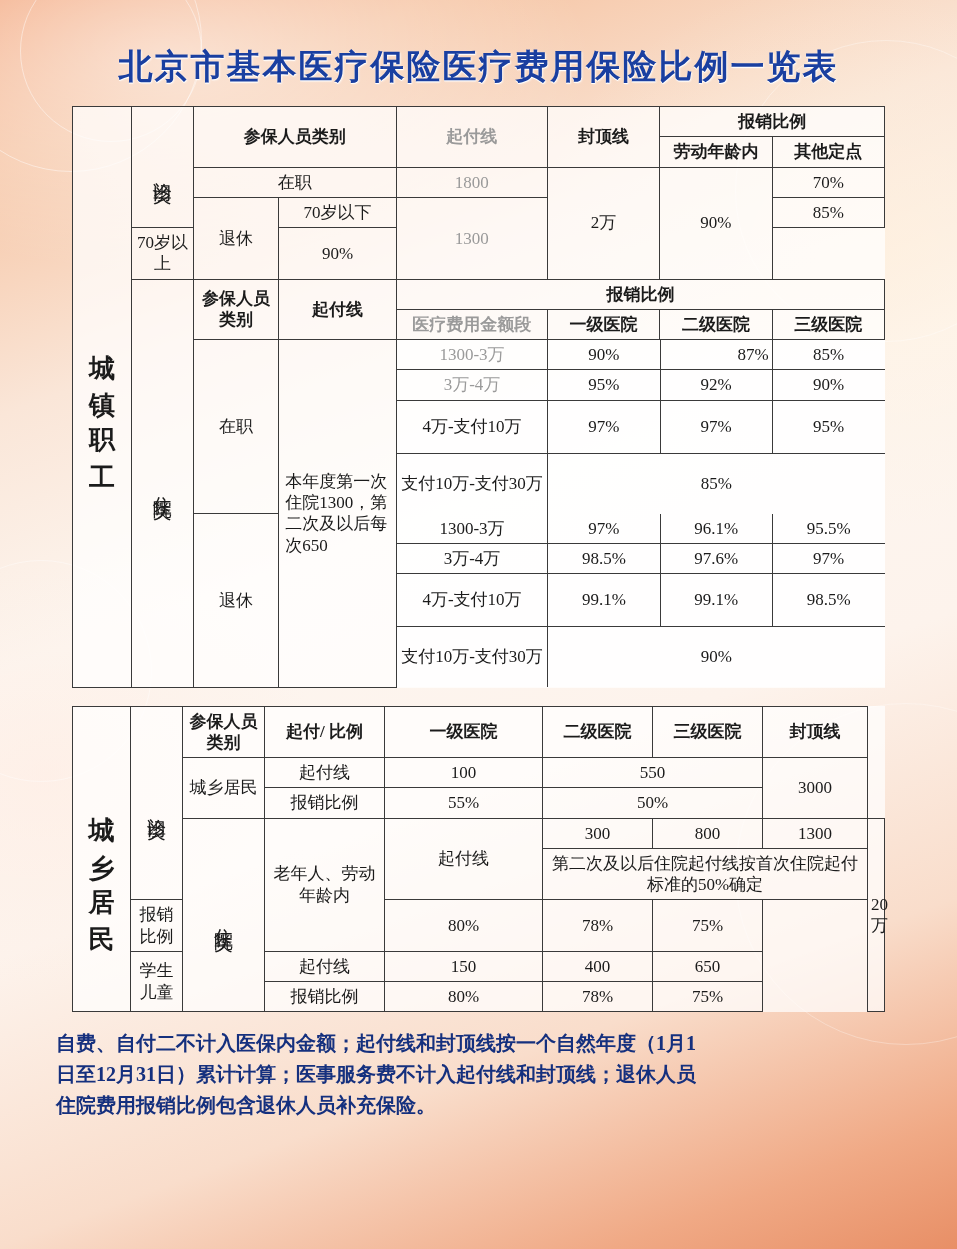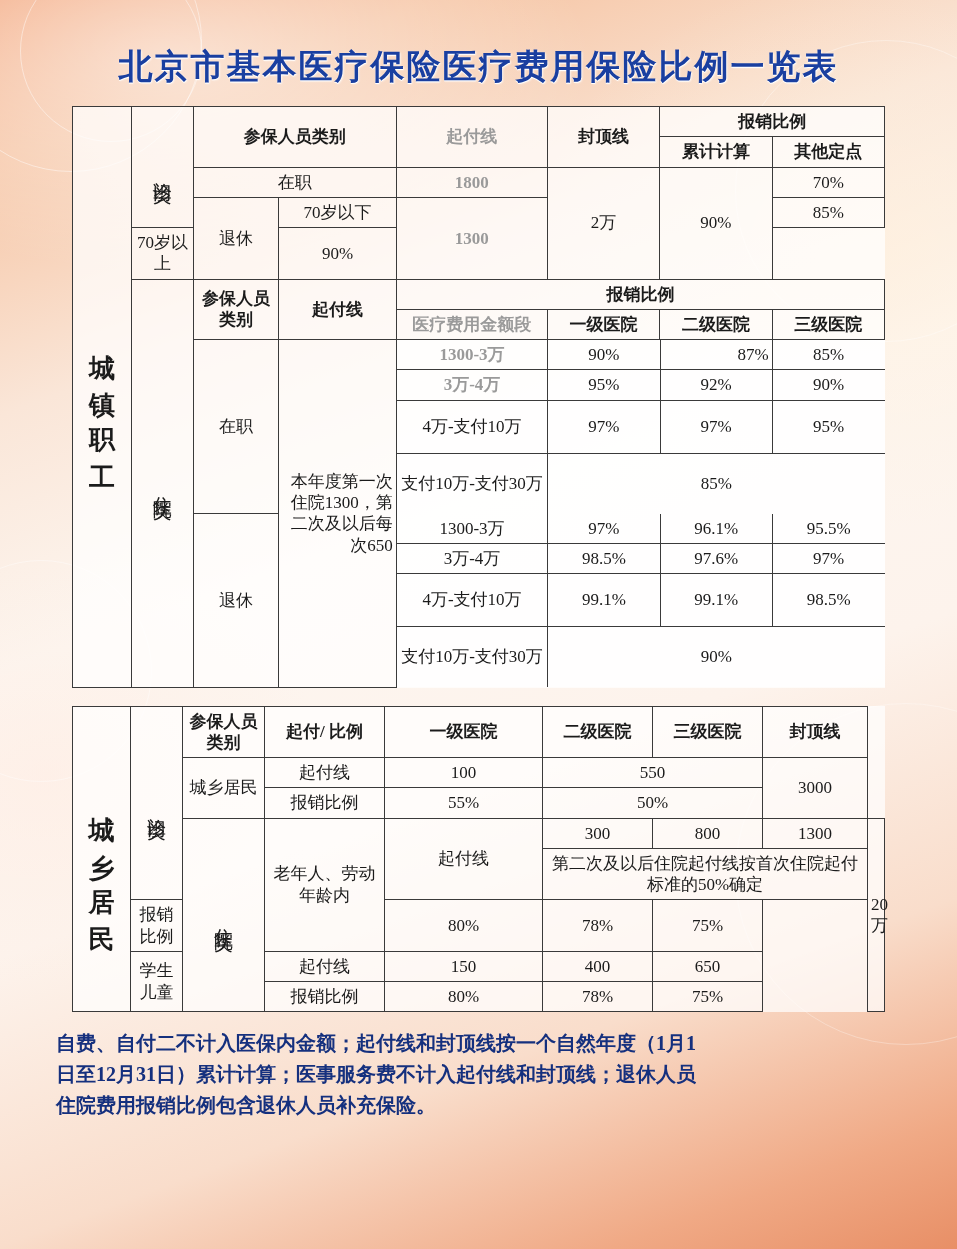--- a/index.html
+++ b/index.html
@@ -53,21 +53,21 @@
   }
   .vside{
     font-size:26px;
     font-weight:bold;
     letter-spacing:4px;
     line-height:1.5;
     width:56px;
   }
   .vtxt{writing-mode:vertical-rl;text-orientation:upright;display:inline-block;white-space:nowrap;}
   .vsm{font-size:19px;letter-spacing:2px;}
-  .pale{color:#9a9a9a;font-weight:bold;}
+  .pale{color:#9a9a9a;}
   .b{font-weight:bold;}
   .note{
     position:relative;
     margin:16px 56px 0 56px;
     font-size:20px;
     line-height:1.55;
     color:#15307e;
     font-weight:bold;
     text-align:justify;
     font-family:"Liberation Serif","DejaVu Serif",serif;
@@ -108,21 +108,21 @@
           </td>
           <td rowspan="4">
             <span class="vtxt vsm">门诊类</span>
           </td>
           <td colspan="2" rowspan="2" class="b">参保人员类别</td>
           <td rowspan="2" class="b pale">起付线</td>
           <td rowspan="2" class="b">封顶线</td>
           <td colspan="2" class="b">报销比例</td>
         </tr>
         <tr>
-          <td class="b">累计计算</td>
+          <td class="b">劳动年龄内</td>
           <td class="b">其他定点</td>
         </tr>
 
         <tr>
           <td colspan="2">在职</td>
           <td class="pale">1800</td>
           <td rowspan="3">2万</td>
           <td rowspan="3">90%</td>
           <td>70%</td>
         </tr>
@@ -149,21 +149,21 @@
         </tr>
         <tr>
           <td class="b pale">医疗费用金额段</td>
           <td class="b">一级医院</td>
           <td class="b">二级医院</td>
           <td class="b">三级医院</td>
         </tr>
 
         <tr>
           <td>在职</td>
-          <td rowspan="2" class="left-pad" style="text-align:right;">本年度第一次住院1300，第二次及以后每次650</td>
+          <td rowspan="2" class="left-pad" style="text-align:left;">本年度第一次住院1300，第二次及以后每次650</td>
           <td colspan="4" style="padding:0;border:none;">
             <table style="width:100%;border-collapse:collapse;table-layout:fixed;">
               <colgroup>
                   <col style="width:148px">
                   <col style="width:110px">
                   <col style="width:110px">
                   <col style="width:110px">
                 </colgroup>
               <tbody>
                 <tr>

